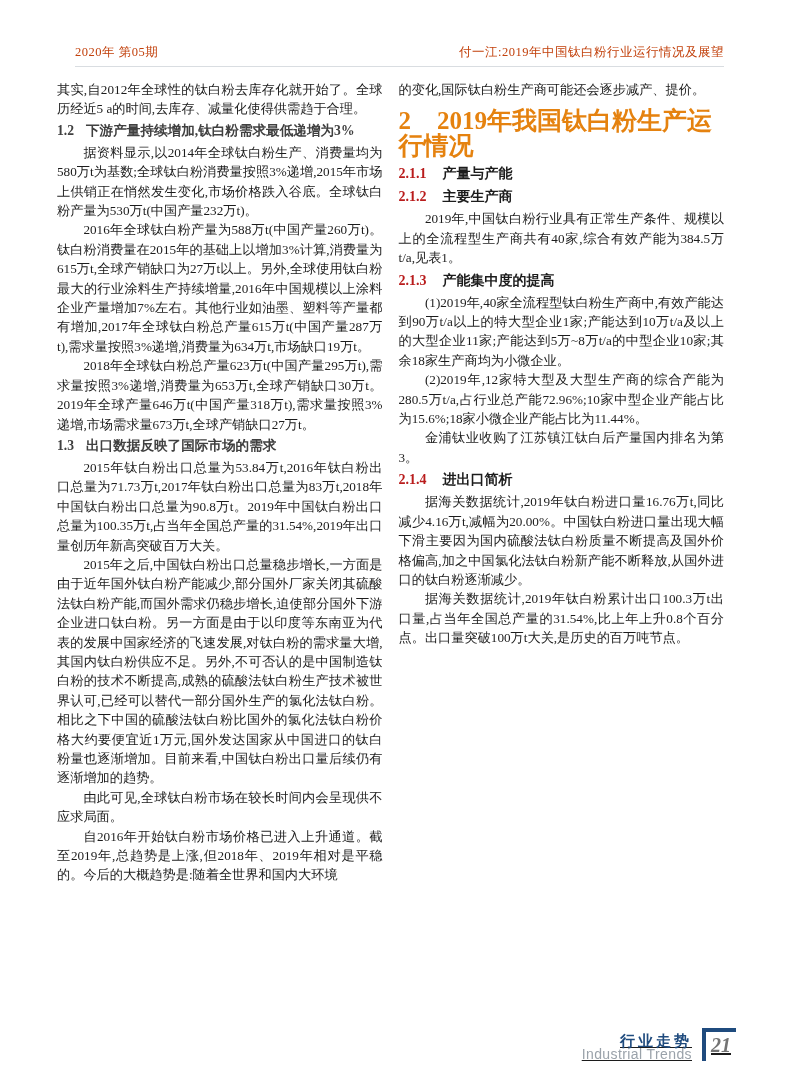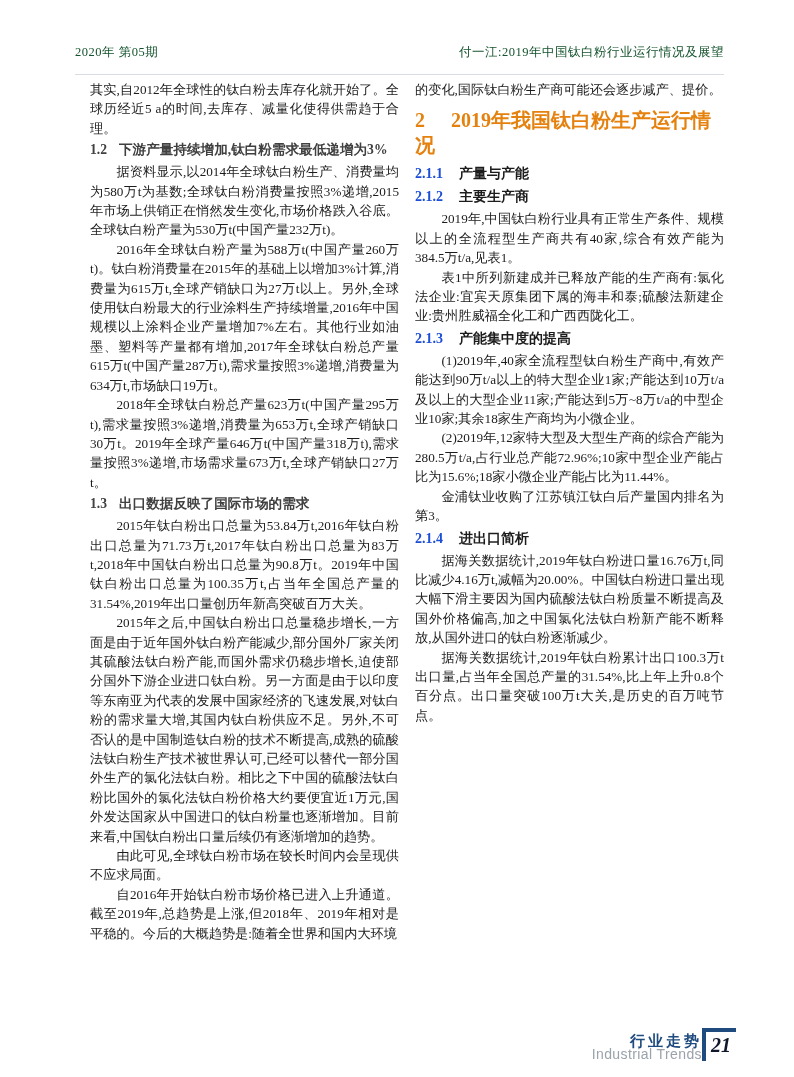--- a/index.html
+++ b/index.html
@@ -8,67 +8,67 @@
     width:794px;height:1077px;
     background:#ffffff;
     font-family:"Liberation Serif","DejaVu Serif",serif;
     color:#1c1c1c;
     overflow:hidden;
   }
   
   .page-header{
     position:absolute;top:44px;left:75px;right:70px;
     display:flex;justify-content:space-between;align-items:flex-end;
-    padding-bottom:13px;
+    padding-bottom:5px;
     border-bottom:1px solid #d9dde1;
-    color:#14532d;
+    color:#c2410c;
     font-size:12.5px;
     letter-spacing:.5px;
   }
   
   .columns{
-    position:absolute;top:80px;left:90px;right:70px;
+    position:absolute;top:80px;left:57px;right:70px;
     display:flex;gap:16px;
   }
   .col{flex:1 1 0;min-width:0;}
   .col p{
     margin:0;
     font-size:13.2px;
     line-height:19.4px;
     text-align:justify;
   }
   .col p.indent{text-indent:2em;}
   .h-orange{
     margin:2px 0 2px 0;
     font-size:13.6px;
     font-weight:bold;
     color:#404040;
     line-height:20px;
   }
   .h-orange .hnum{margin-right:12px;}
   .h-big{
     margin:9px 0 5px 0;
-    font-size:20px;
+    font-size:25px;
     font-weight:bold;
     color:#E5820F;
     line-height:25px;
   }
   .h-big .hnum{margin-right:26px;}
   .h-sub{
     margin:2px 0 2px 0;
     font-size:14px;
     font-weight:bold;
     color:#1c1c1c;
     line-height:21px;
   }
-  .h-sub .hnum{color:#1d4ed8;margin-right:16px;}
+  .h-sub .hnum{color:#b91c1c;margin-right:16px;}
   
   .page-footer{
     position:absolute;right:58px;bottom:16px;
-    display:flex;align-items:flex-start;gap:0;
+    display:flex;align-items:flex-start;gap:10px;text-decoration:underline;
   }
   .footer-labels{text-align:right;padding-top:5px;}
   .footer-cn{
     font-family:"Liberation Sans","DejaVu Sans",sans-serif;
     font-size:15px;font-weight:bold;color:#1F4B7E;letter-spacing:3px;
     line-height:16px;
   }
   .footer-en{
     font-family:"Liberation Sans","DejaVu Sans",sans-serif;
     font-size:14px;color:#9aa2aa;line-height:11px;letter-spacing:.4px;
@@ -76,21 +76,21 @@
   .page-num-box{
     width:34px;height:33px;
     border-top:4px solid #1F4B7E;
     border-left:4px solid #1F4B7E;
     box-sizing:border-box;
     display:flex;align-items:flex-start;
     padding:1px 0 0 5px;
   }
   .page-num{
     font-style:italic;font-weight:bold;
-    font-size:20px;color:#0f172a;line-height:24px;
+    font-size:20px;color:#737373;line-height:24px;
   }
 </style>
 </head>
 <body>
 
 <div class="page">
 
   <div class="page-header">
     <span>2020年  第05期</span>
     <span>付一江:2019年中国钛白粉行业运行情况及展望</span>
@@ -110,21 +110,20 @@
       <p class="indent">由此可见,全球钛白粉市场在较长时间内会呈现供不应求局面。</p>
       <p class="indent">自2016年开始钛白粉市场价格已进入上升通道。截至2019年,总趋势是上涨,但2018年、2019年相对是平稳的。今后的大概趋势是:随着全世界和国内大环境</p>
     </div>
 
     <div class="col">
       <p class="flush">的变化,国际钛白粉生产商可能还会逐步减产、提价。</p>
       <h1 class="h-big"><span class="hnum">2</span><span>2019年我国钛白粉生产运行情况</span></h1>
       <h4 class="h-sub"><span class="hnum">2.1.1</span><span>产量与产能</span></h4>
       <h4 class="h-sub"><span class="hnum">2.1.2</span><span>主要生产商</span></h4>
       <p class="indent">2019年,中国钛白粉行业具有正常生产条件、规模以上的全流程型生产商共有40家,综合有效产能为384.5万t/a,见表1。</p>
-      <p class="indent">表1中所列新建成并已释放产能的生产商有:氯化法企业:宜宾天原集团下属的海丰和泰;硫酸法新建企业:贵州胜威福全化工和广西西陇化工。</p>
       <h4 class="h-sub"><span class="hnum">2.1.3</span><span>产能集中度的提高</span></h4>
       <p class="indent">(1)2019年,40家全流程型钛白粉生产商中,有效产能达到90万t/a以上的特大型企业1家;产能达到10万t/a及以上的大型企业11家;产能达到5万~8万t/a的中型企业10家;其余18家生产商均为小微企业。</p>
       <p class="indent">(2)2019年,12家特大型及大型生产商的综合产能为280.5万t/a,占行业总产能72.96%;10家中型企业产能占比为15.6%;18家小微企业产能占比为11.44%。</p>
       <p class="indent">金浦钛业收购了江苏镇江钛白后产量国内排名为第3。</p>
       <h4 class="h-sub"><span class="hnum">2.1.4</span><span>进出口简析</span></h4>
       <p class="indent">据海关数据统计,2019年钛白粉进口量16.76万t,同比减少4.16万t,减幅为20.00%。中国钛白粉进口量出现大幅下滑主要因为国内硫酸法钛白粉质量不断提高及国外价格偏高,加之中国氯化法钛白粉新产能不断释放,从国外进口的钛白粉逐渐减少。</p>
       <p class="indent">据海关数据统计,2019年钛白粉累计出口100.3万t出口量,占当年全国总产量的31.54%,比上年上升0.8个百分点。出口量突破100万t大关,是历史的百万吨节点。</p>
     </div>
 
   </div>

